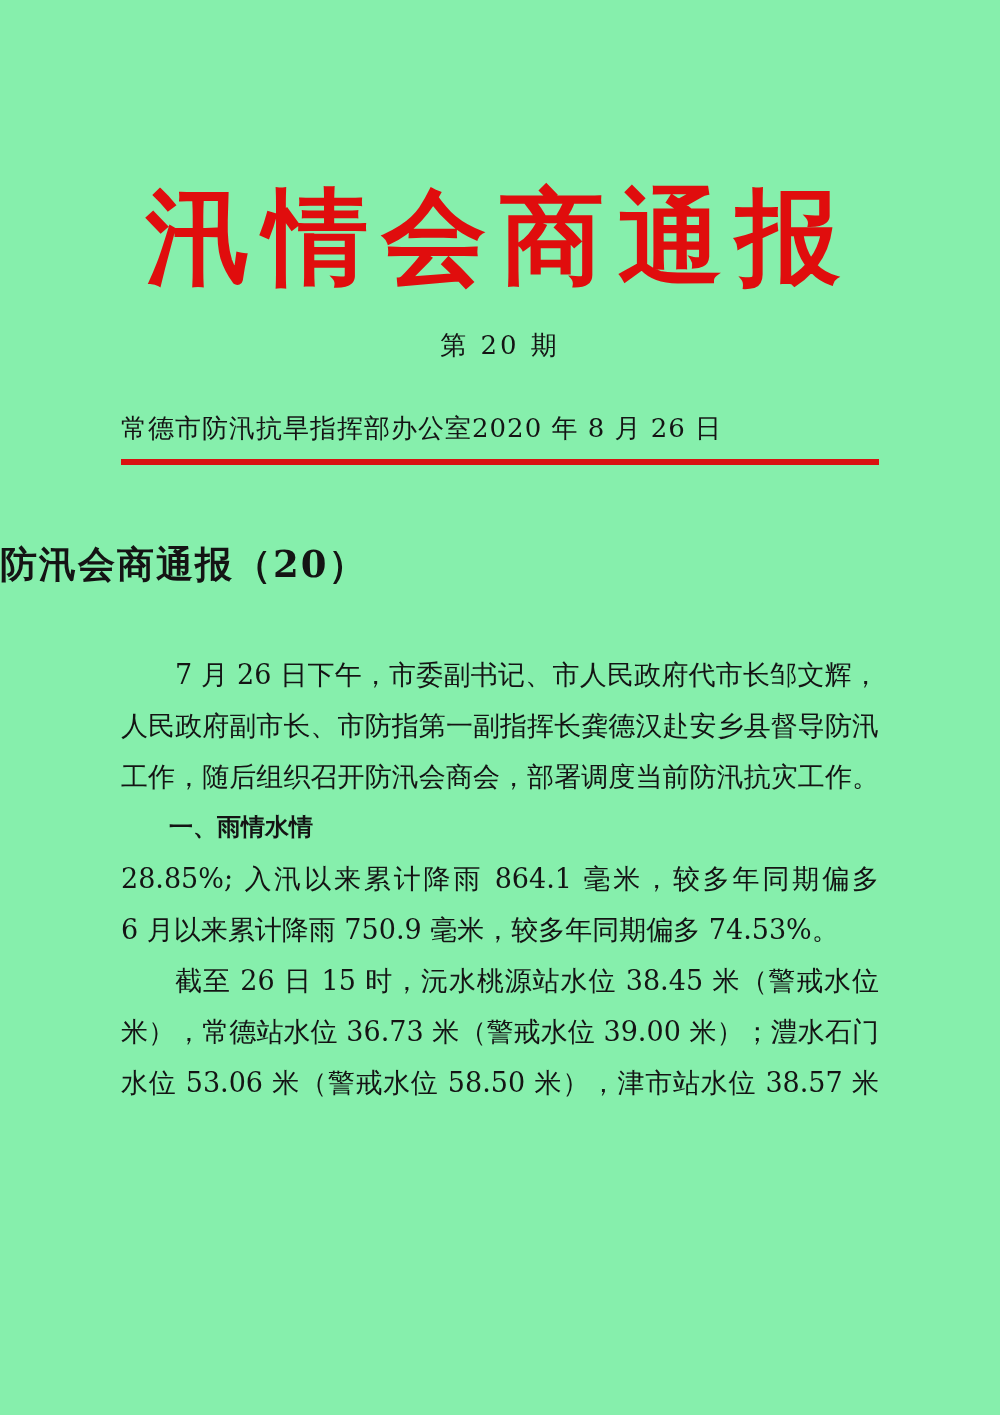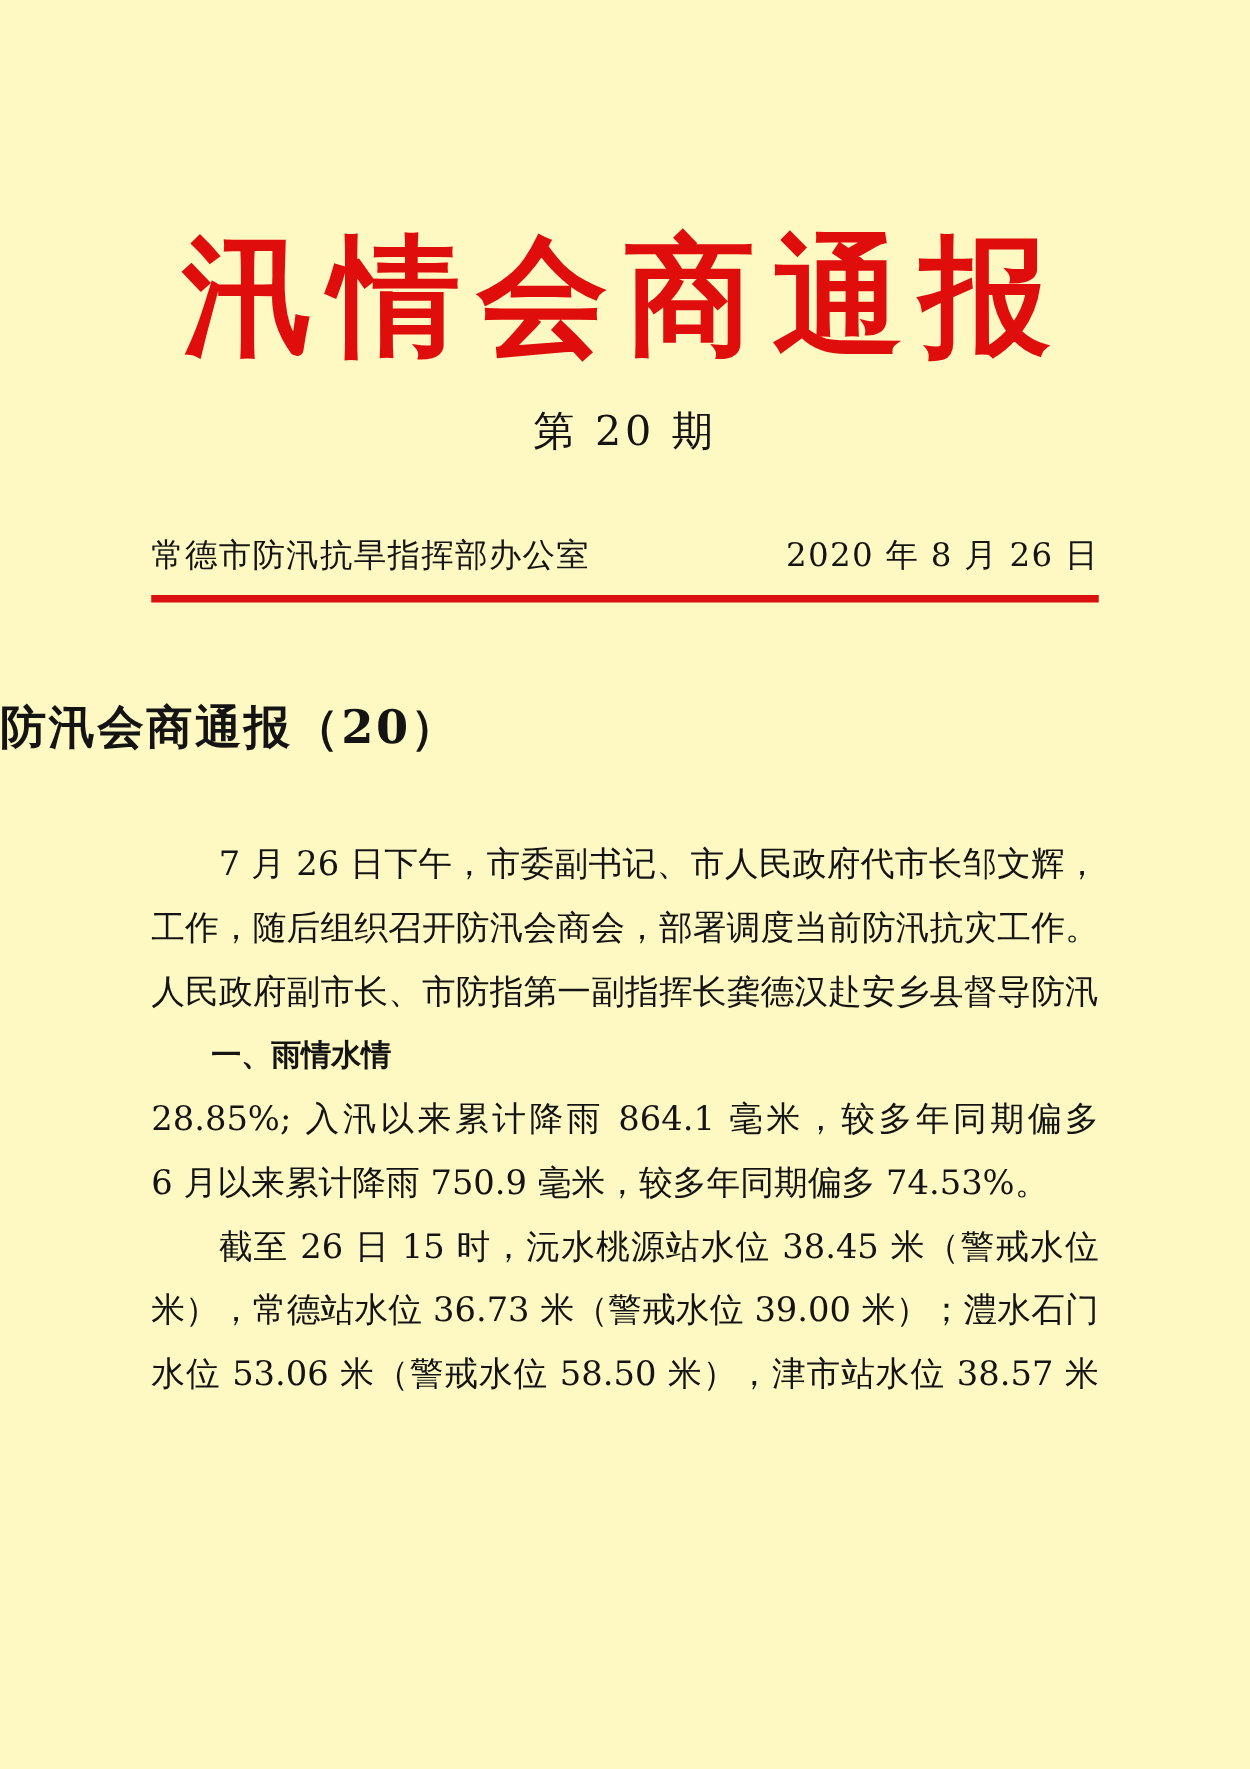--- a/index.html
+++ b/index.html
@@ -1,48 +1,48 @@
 <!DOCTYPE html>
 <html><head>
 <meta charset="utf-8">
 <style>
   html, body { margin: 0; padding: 0; background: #ffffff; }
   .page {
     position: relative;
     width: 1000px;
     height: 1415px;
     margin: 0 auto;
-    background: #fef9c3;
+    background: #86efac;
     overflow: hidden;
     font-family: "DejaVu Serif", "Liberation Serif", serif;
     color: #141414;
   }
   .masthead-title {
     margin-top: 172px;
     text-align: center;
     font-size: 104px;
     line-height: 130px;
     font-weight: bold;
     letter-spacing: 14px;
     color: #e00d0d;
     font-family: "DejaVu Serif", "Liberation Serif", serif;
     white-space: nowrap;
   }
   .issue-line {
     margin-top: 20px;
     text-align: center;
-    font-size: 33px;
+    font-size: 26px;
     line-height: 46px;
     letter-spacing: 3px;
   }
   .header-row {
     width: 758px;
-    margin: 60px auto 0 auto;
+    margin: 43px auto 0 auto;
     display: flex;
-    justify-content: space-between;
+    justify-content: flex-start;
     align-items: flex-end;
     font-size: 26px;
     line-height: 34px;
   }
   .issuer { letter-spacing: 1px; }
   .issue-date { letter-spacing: 1px; }
   .red-rule {
     width: 758px;
     height: 6px;
     margin: 14px auto 0 auto;
@@ -94,22 +94,22 @@
     <span class="issue-date">2020 年 8 月 26 日</span>
   </div>
 
   <div class="red-rule"></div>
 
   <div class="doc-title">防汛会商通报（20）</div>
 
   <div class="body-text">
 
     <div class="line indent">7 月 26 日下午，市委副书记、市人民政府代市长邹文辉，市</div>
+    <div class="line">人民政府副市长、市防指第一副指挥长龚德汉赴安乡县督导防汛</div>
     <div class="line">工作，随后组织召开防汛会商会，部署调度当前防汛抗灾工作。</div>
-    <div class="line">人民政府副市长、市防指第一副指挥长龚德汉赴安乡县督导防汛</div>
 
     <div class="section-heading">一、雨情水情</div>
 
     <div class="line">28.85%; 入汛以来累计降雨 864.1 毫米，较多年同期偏多 22.98%;</div>
     <div class="line endline">6 月以来累计降雨 750.9 毫米，较多年同期偏多 74.53%。</div>
 
     <div class="line indent">截至 26 日 15 时，沅水桃源站水位 38.45 米（警戒水位 42.50</div>
     <div class="line">米），常德站水位 36.73 米（警戒水位 39.00 米）；澧水石门站</div>
     <div class="line">水位 53.06 米（警戒水位 58.50 米），津市站水位 38.57 米（警戒</div>
 

